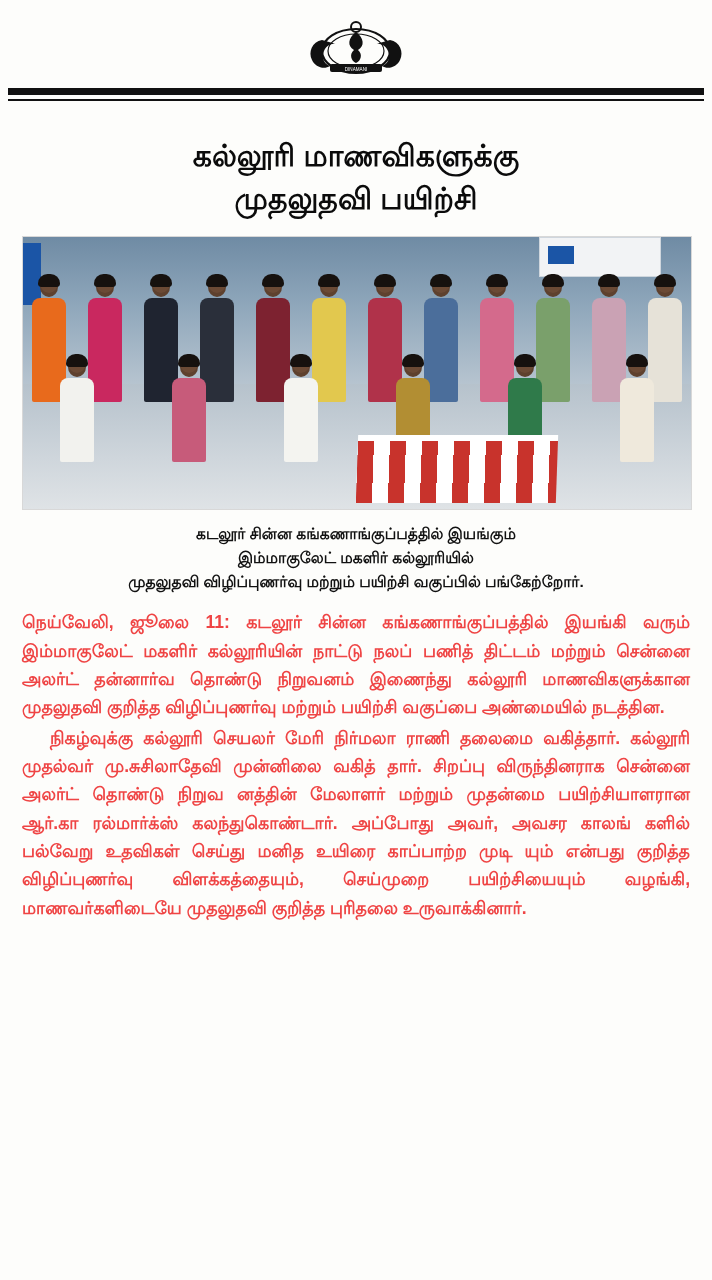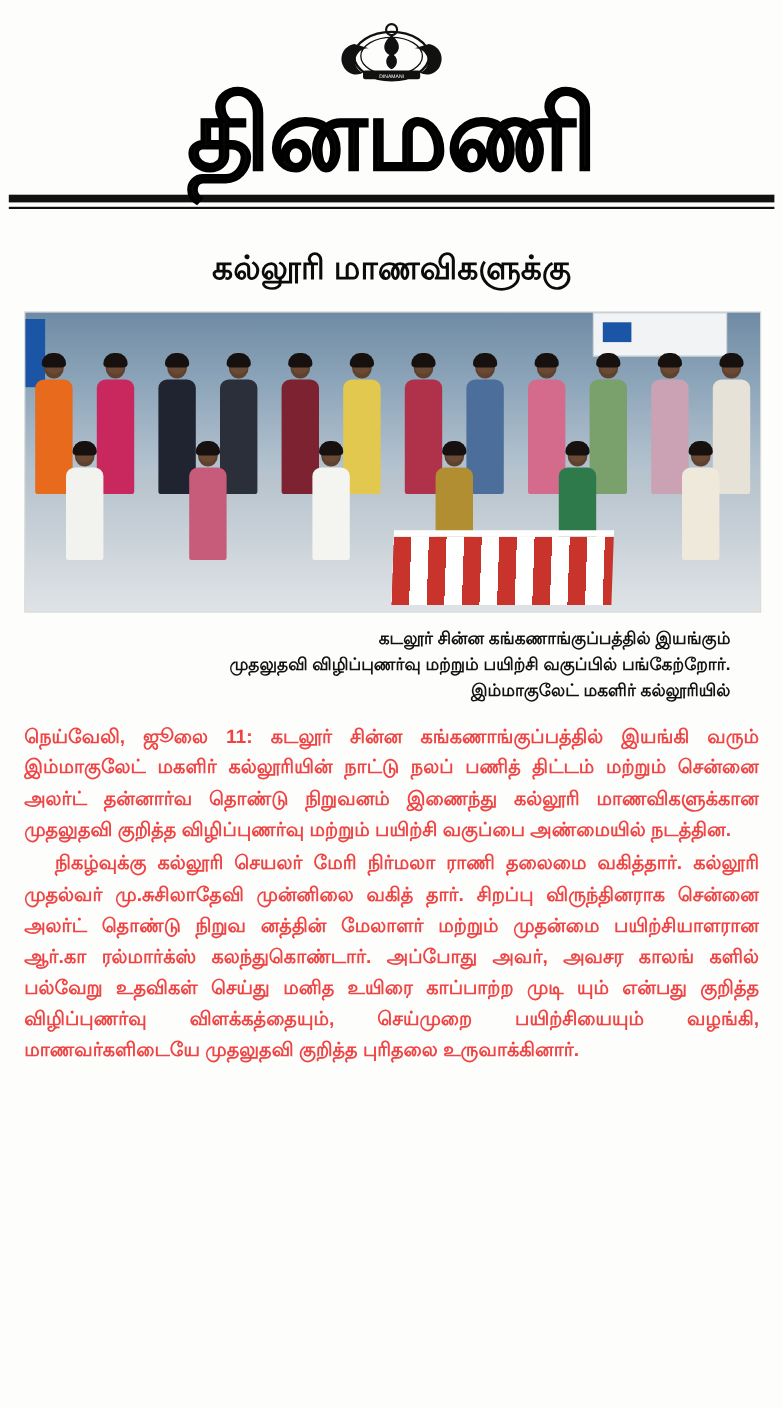--- a/index.html
+++ b/index.html
@@ -126,21 +126,21 @@
   .person .hair {
     position: absolute; top: -3px; left: 50%; margin-left: -11px;
     width: 22px; height: 13px; border-radius: 11px 11px 4px 4px; background: #16110e;
   }
   .person .body {
     width: 34px; height: 104px; margin: 1px auto 0;
     border-radius: 8px 8px 2px 2px;
   }
   .person.seated .body { height: 84px; }
   .credit {
-    text-align: right;
+    text-align: center;
     font-weight: bold;
     font-size: 15.5px;
     line-height: 1.55;
     margin: 12px 26px 0 26px;
     color: #111;
   }
 
   
   .article {
     margin: 14px 22px 0 22px;
@@ -165,27 +165,27 @@
         <ellipse cx="60" cy="33" rx="34" ry="22" fill="none" stroke="#111" stroke-width="2.2"></ellipse>
         <ellipse cx="60" cy="33" rx="28" ry="17" fill="none" stroke="#111" stroke-width="1.2"></ellipse>
         <path d="M60 14 c-8 6 -9 14 -2 18 c-5 4 -3 11 2 13 c5 -2 7 -9 2 -13 c7 -4 6 -12 -2 -18 z" fill="#111"></path>
         <circle cx="60" cy="9" r="5" fill="none" stroke="#111" stroke-width="2"></circle>
         <path d="M26 22 c-10 2 -14 12 -10 20 c3 7 12 10 18 6 c-6 -2 -9 -9 -6 -15 c2 -5 7 -8 12 -7 z" fill="#111"></path>
         <path d="M94 22 c10 2 14 12 10 20 c-3 7 -12 10 -18 6 c6 -2 9 -9 6 -15 c-2 -5 -7 -8 -12 -7 z" fill="#111"></path>
         <rect x="34" y="46" width="52" height="8" rx="2" fill="#111"></rect>
         <text x="60" y="52.5" font-family="Liberation Sans, sans-serif" font-size="4.6" fill="#fff" text-anchor="middle">DINAMANI</text>
       </svg>
     </div>
-    <div class="paper-title">தினமணி</div>
     <div class="rule-thick"></div>
     <div class="rule-thin"></div>
   </div>
 
   <div class="headline">
     <div>கல்லூரி மாணவிகளுக்கு</div>
+    <div>முதலுதவி பயிற்சி</div>
   </div>
 
   <div class="photo-wrap">
     <div class="photo">
       <div class="stage-bg"></div>
       <div class="banner"></div>
       <div class="banner2"></div>
       <div class="floor"></div>
 
       <div class="row-people row-back">
@@ -282,22 +282,22 @@
             <div class="head"></div>
             <div class="body" style="background:#efe9dc"></div>
           </div>
       </div>
 
       <div class="table"></div>
     </div>
 
     <div class="credit">
       <div>கடலூர் சின்ன கங்கணாங்குப்பத்தில் இயங்கும்</div>
+      <div>இம்மாகுலேட் மகளிர் கல்லூரியில்</div>
       <div>முதலுதவி விழிப்புணர்வு மற்றும் பயிற்சி வகுப்பில் பங்கேற்றோர்.</div>
-      <div>இம்மாகுலேட் மகளிர் கல்லூரியில்</div>
     </div>
   </div>
 
   <div class="article">
     <p><span class="dateline">நெய்வேலி, ஜூலை 11:</span><span> கடலூர் சின்ன கங்கணாங்குப்பத்தில் இயங்கி வரும் இம்மாகுலேட் மகளிர் கல்லூரியின் நாட்டு நலப் பணித் திட்டம் மற்றும் சென்னை அலர்ட் தன்னார்வ தொண்டு நிறுவனம் இணைந்து கல்லூரி மாணவிகளுக்கான முதலுதவி குறித்த விழிப்புணர்வு மற்றும் பயிற்சி வகுப்பை அண்மையில் நடத்தின.</span></p>
     <p class="indent">நிகழ்வுக்கு கல்லூரி செயலர் மேரி நிர்மலா ராணி தலைமை வகித்தார். கல்லூரி முதல்வர் மு.சுசிலாதேவி முன்னிலை வகித் தார். சிறப்பு விருந்தினராக சென்னை அலர்ட் தொண்டு நிறுவ னத்தின் மேலாளர் மற்றும் முதன்மை பயிற்சியாளரான ஆர்.கா ரல்மார்க்ஸ் கலந்துகொண்டார். அப்போது அவர், அவசர காலங் களில் பல்வேறு உதவிகள் செய்து மனித உயிரை காப்பாற்ற முடி யும் என்பது குறித்த விழிப்புணர்வு விளக்கத்தையும், செய்முறை பயிற்சியையும் வழங்கி, மாணவர்களிடையே முதலுதவி குறித்த புரிதலை உருவாக்கினார்.</p>
   </div>
 
 </div>
 

